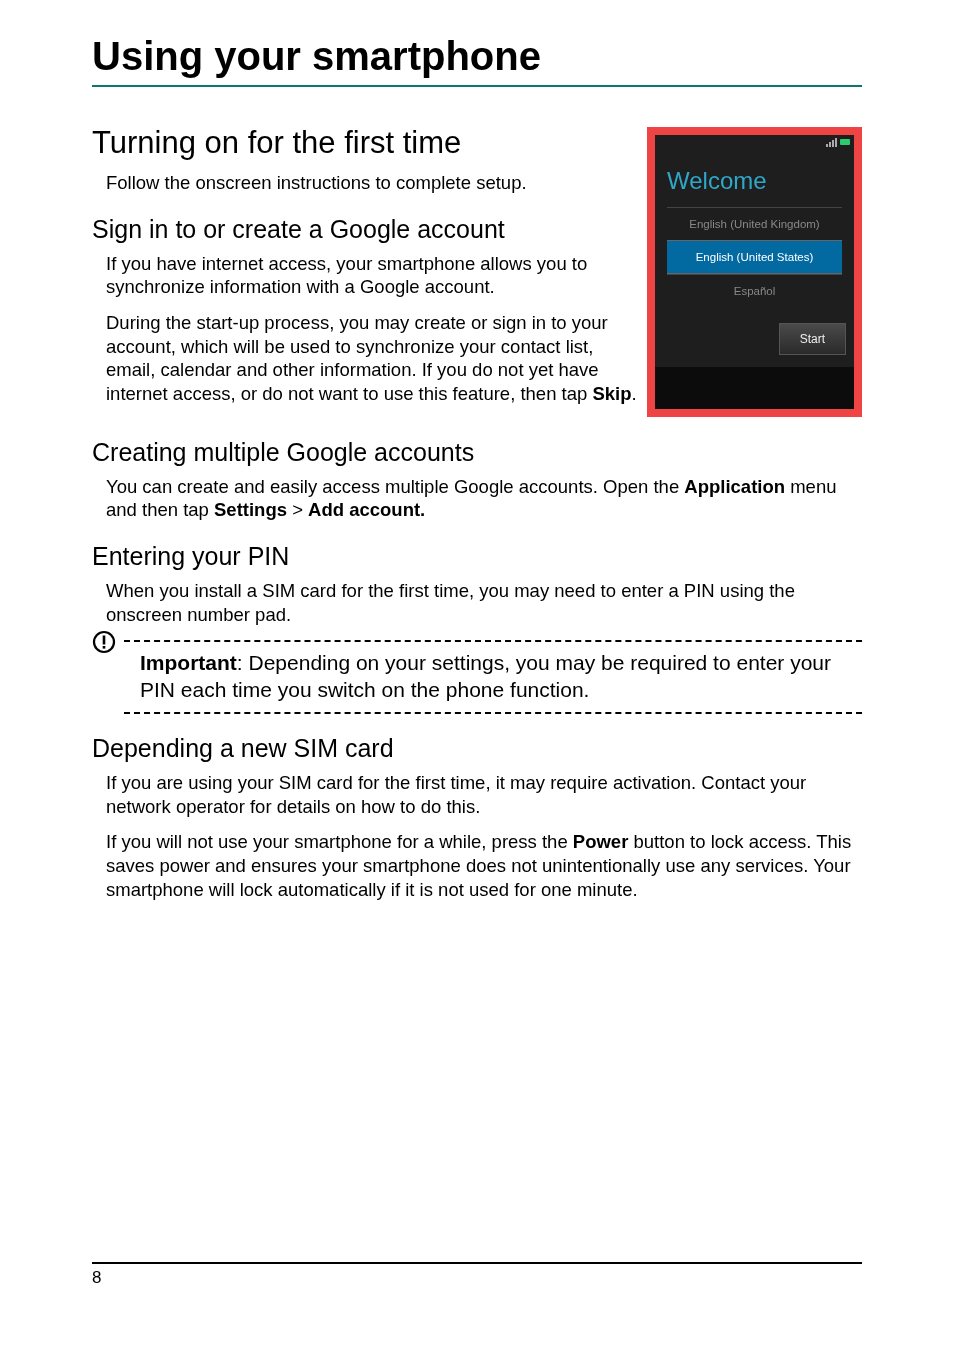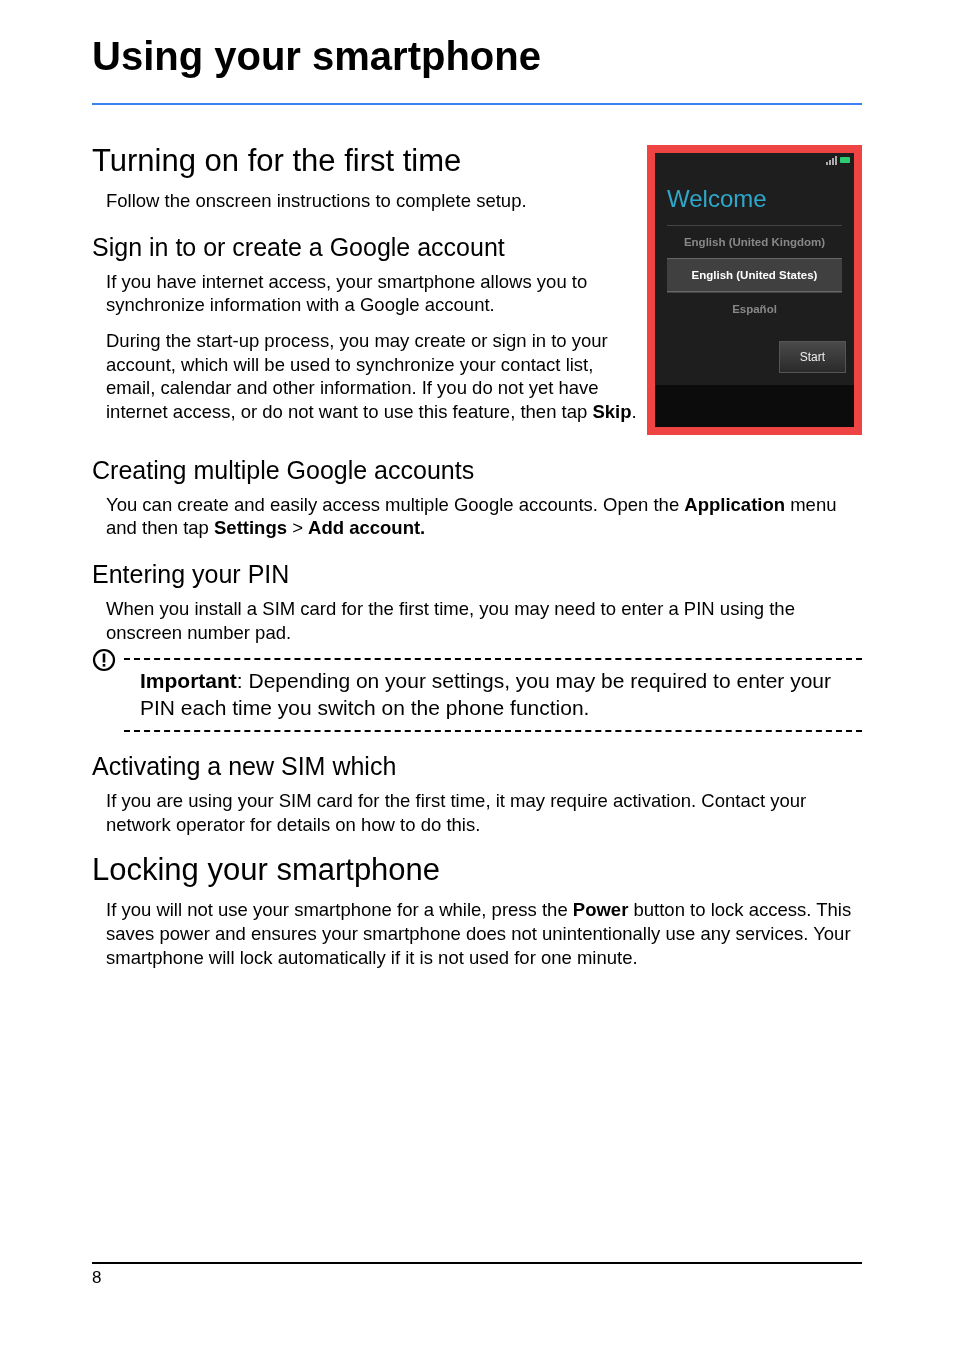--- a/index.html
+++ b/index.html
@@ -1,39 +1,39 @@
 <!DOCTYPE html>
 <html><head>
 <meta charset="utf-8">
 <style>
   * { box-sizing: border-box; margin: 0; padding: 0; }
   html, body { width: 954px; height: 1352px; background: #fff; font-family: Arial, Helvetica, sans-serif; color: #000; }
   .page { position: relative; width: 954px; height: 1352px; padding: 34px 92px 40px 92px; }
-  .page-title { font-size: 40px; font-weight: bold; border-bottom: 2px solid #3b82f6; padding-bottom: 24px; margin-bottom: 22px; }
+  .page-title { font-size: 40px; font-weight: bold; border-bottom: 2px solid #0f766e; padding-bottom: 6px; margin-bottom: 22px; }
   .h1 { font-size: 31px; font-weight: normal; margin: 16px 0 10px 0; }
   .h2 { font-size: 25px; font-weight: normal; margin: 20px 0 8px 0; }
   .body { font-size: 18.5px; line-height: 1.28; margin: 0 0 12px 0; padding-left: 14px; }
   .bold { font-weight: bold; }
   .content-row { display: flex; align-items: flex-start; }
   .content-left { flex: 1; }
   .content-full { width: 100%; }
 
   
   .phone { width: 215px; flex-shrink: 0; border: 8px solid #ef4444; margin-top: 18px; background: #222; }
   .phone-screen { background: #1e1e1e; color: #ccc; }
   .status-bar { height: 14px; display: flex; justify-content: flex-end; align-items: center; padding: 0 4px; gap: 3px; }
   .sig-bars { display: flex; align-items: flex-end; gap: 1px; }
   .sig-bars span { width: 2px; background: #aaa; display: inline-block; }
   .b1{height:3px}.b2{height:5px}.b3{height:7px}.b4{height:9px}
   .batt { width: 10px; height: 6px; background: #2ecc71; border-radius: 1px; }
   .welcome { color: #2fa7c9; font-size: 24px; padding: 18px 12px 10px 12px; font-weight: 400; }
   .lang-list { padding: 2px 12px 10px 12px; }
-  .lang { font-size: 11.5px; text-align: center; padding: 10px 0; color: #888; border-top: 1px solid #444; font-weight: bold; }
+  .lang { font-size: 11.5px; text-align: center; padding: 10px 0; color: #888; border-top: 1px solid #444; }
   .lang:first-child { border-top: 1px solid #444; }
-  .lang.selected { color: #fff; background: #404040; border-top: 1px solid #666; border-bottom: 1px solid #666; }
+  .lang.selected { color: #fff; background: #0369a1; border-top: 1px solid #666; border-bottom: 1px solid #666; }
   .start-row { display: flex; justify-content: flex-end; padding: 6px 8px 12px 8px; }
   .start-btn { background: linear-gradient(#4a4a4a,#2a2a2a); color: #eee; font-size: 12px; padding: 8px 20px; border: 1px solid #555; }
   .phone-bottom { height: 42px; background: #0c0c0c; }
 
   
   .important { position: relative; margin: 14px 0 14px 0; padding-left: 48px; }
   .important .dotted { border-top: 2px dashed #000; margin-left: -16px; }
   .important .dotted.bottom { margin-top: 8px; }
   .important .icon { position: absolute; left: 0; top: -10px; width: 24px; height: 24px; }
   .important .icon svg { width: 24px; height: 24px; }
@@ -101,24 +101,23 @@
             <rect x="10.7" y="16" width="2.6" height="2.6" fill="#000"></rect>
           </svg>
       </div>
       <div class="dotted"></div>
       <div class="text">
         <span class="bold">Important</span><span>: Depending on your settings, you may be required to enter your PIN each time you switch on the phone function.</span>
       </div>
       <div class="dotted bottom"></div>
     </div>
 
-    <div class="h2">Activating a new SIM which</div>
+    <div class="h2">Depending a new SIM card</div>
     <p class="body">If you are using your SIM card for the first time, it may require activation. Contact your network operator for details on how to do this.</p>
 
-    <div class="h1">Locking your smartphone</div>
     <p class="body">
       <span>If you will not use your smartphone for a while, press the </span><span class="bold">Power</span><span> button to lock access. This saves power and ensures your smartphone does not unintentionally use any services. Your smartphone will lock automatically if it is not used for one minute.</span>
     </p>
   </div>
 
   <div class="footer">
     <span>8</span>
   </div>
 </div>
 

